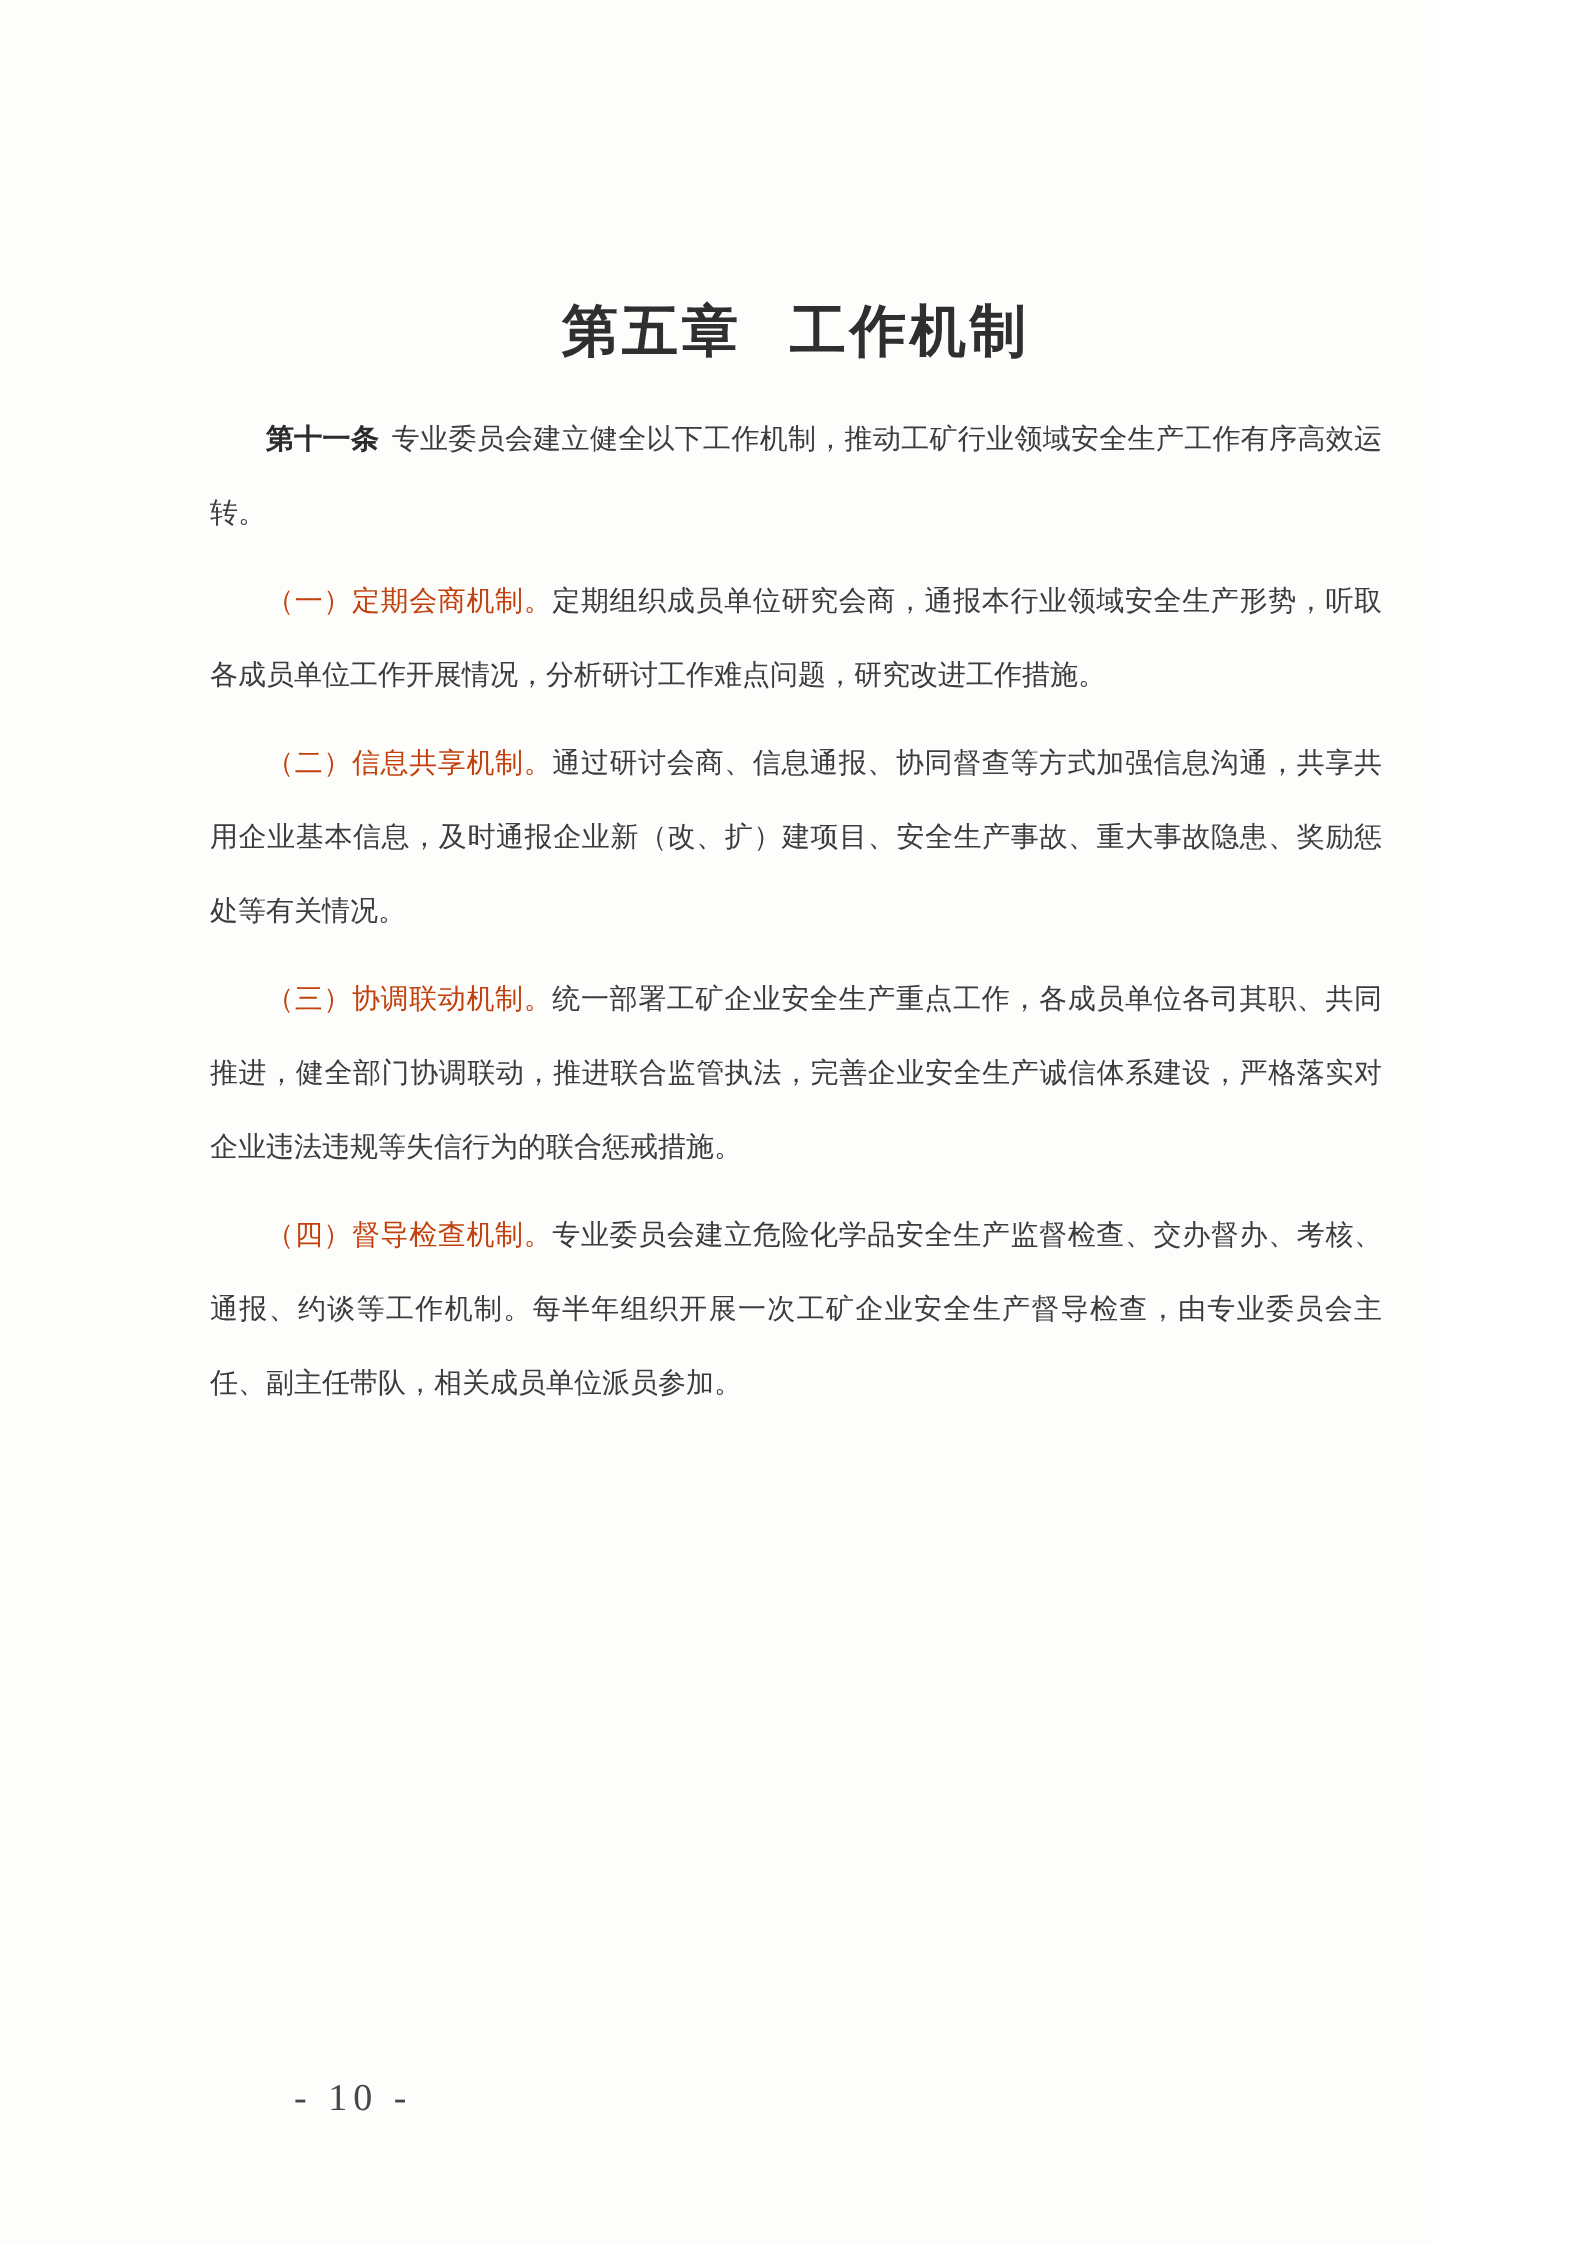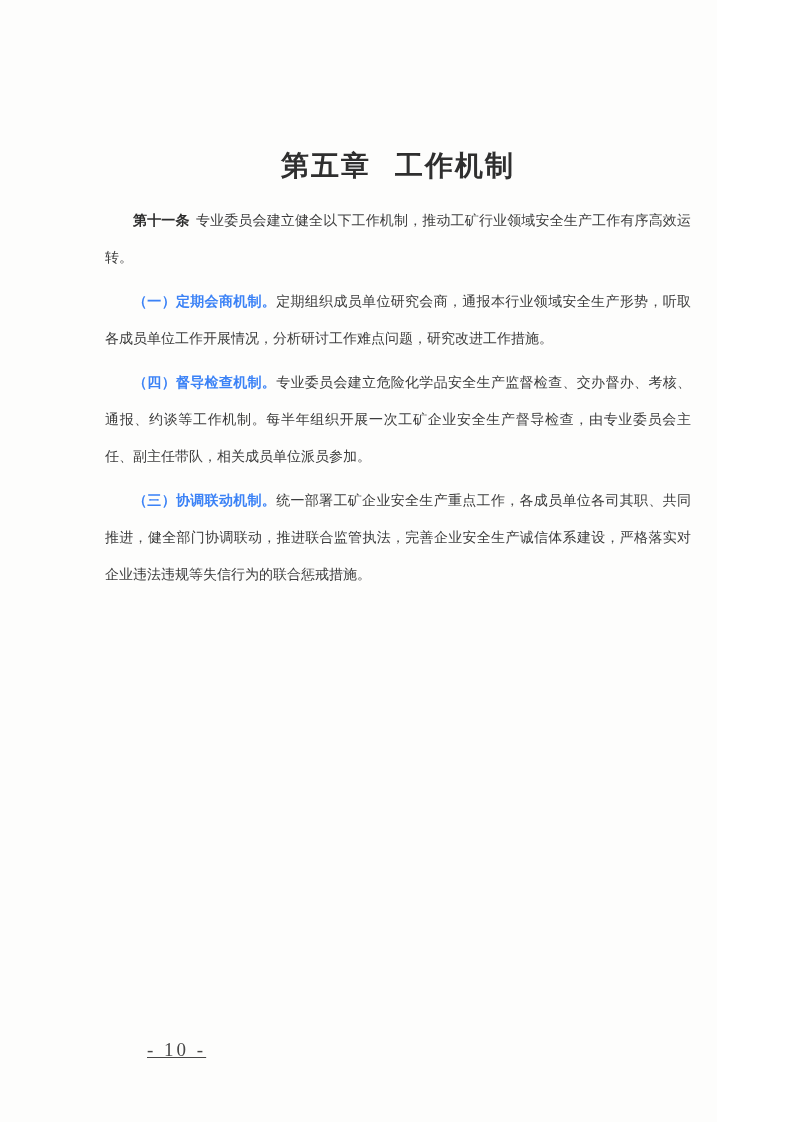--- a/index.html
+++ b/index.html
@@ -38,53 +38,53 @@
   .para {
     font-size: 14px;
     line-height: 37px;
     text-align: justify;
     text-indent: 2em;
     color: #3c3c3c;
     margin: 0 0 7px 0;
     letter-spacing: 0;
   }
   .para .lead {
-    font-weight: bold;
-    color: #3b82f6;
+    font-weight: normal;
+    color: #c2410c;
   }
   .para .article-label {
     font-weight: bold;
     color: #2c2c2c;
     margin-right: 0.45em;
   }
   .page-footer {
     position: absolute;
     left: 147px;
     top: 1039px;
     font-size: 19px;
     color: #474747;
     letter-spacing: 3px;
     font-family: "Liberation Serif", "DejaVu Serif", serif;
-    text-decoration: underline;
   }
 </style>
 </head>
 <body>
 
 <div class="page">
   <div class="content">
 
     <h1 class="chapter-title"><span>第五章</span><span class="title-gap"></span><span>工作机制</span></h1>
 
     <p class="para"><span class="article-label">第十一条</span><span>专业委员会建立健全以下工作机制，推动工矿行业领域安全生产工作有序高效运转。</span></p>
 
     <p class="para"><span class="lead">（一）定期会商机制。</span><span>定期组织成员单位研究会商，通报本行业领域安全生产形势，听取各成员单位工作开展情况，分析研讨工作难点问题，研究改进工作措施。</span></p>
 
+    <p class="para"><span class="lead">（二）信息共享机制。</span><span>通过研讨会商、信息通报、协同督查等方式加强信息沟通，共享共用企业基本信息，及时通报企业新（改、扩）建项目、安全生产事故、重大事故隐患、奖励惩处等有关情况。</span></p>
+
+    <p class="para"><span class="lead">（三）协调联动机制。</span><span>统一部署工矿企业安全生产重点工作，各成员单位各司其职、共同推进，健全部门协调联动，推进联合监管执法，完善企业安全生产诚信体系建设，严格落实对企业违法违规等失信行为的联合惩戒措施。</span></p>
 
     <p class="para"><span class="lead">（四）督导检查机制。</span><span>专业委员会建立危险化学品安全生产监督检查、交办督办、考核、通报、约谈等工作机制。每半年组织开展一次工矿企业安全生产督导检查，由专业委员会主任、副主任带队，相关成员单位派员参加。</span></p>
-
-    <p class="para"><span class="lead">（三）协调联动机制。</span><span>统一部署工矿企业安全生产重点工作，各成员单位各司其职、共同推进，健全部门协调联动，推进联合监管执法，完善企业安全生产诚信体系建设，严格落实对企业违法违规等失信行为的联合惩戒措施。</span></p>
 
 
   </div>
 
   <div class="page-footer">- 10 -</div>
 </div>
 
 </body></html>

